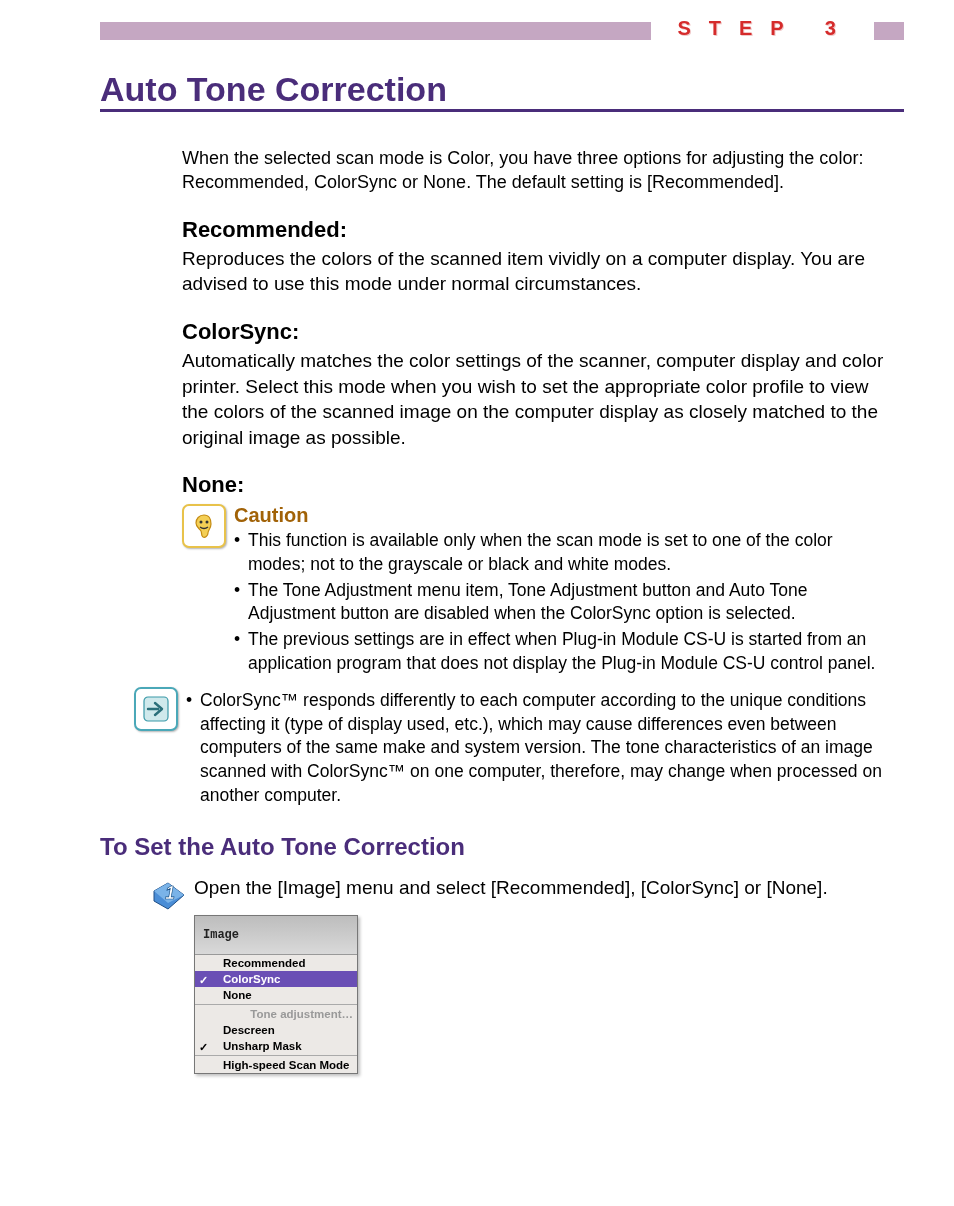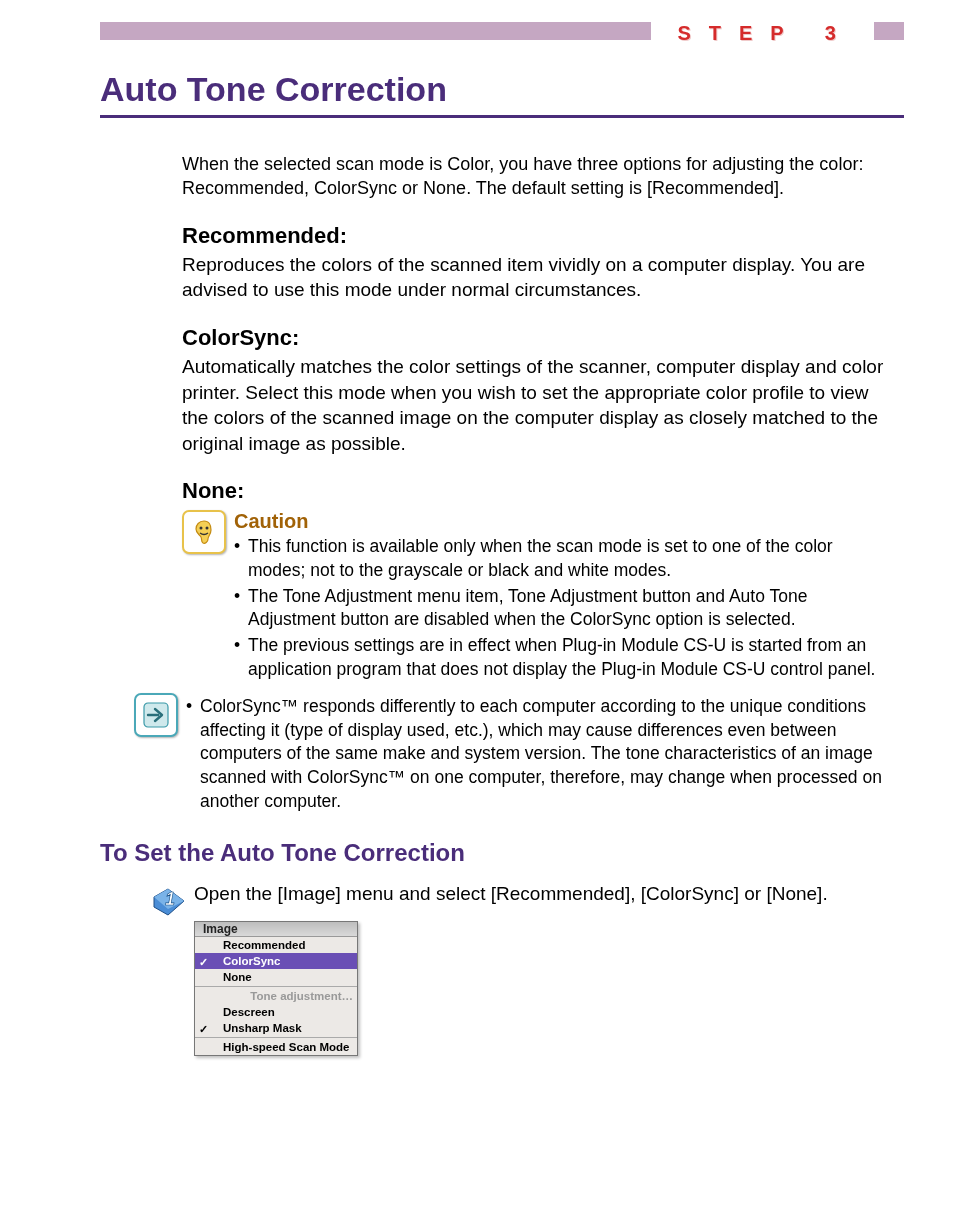--- a/index.html
+++ b/index.html
@@ -16,21 +16,21 @@
     display: flex;
     align-items: center;
     height: 22px;
     margin-left: 50px;
   }
   .step-bar .seg-lt { flex: 1; height: 18px; background: #c5a7c2; }
   .step-bar .seg-spacer { width: 6px; }
   .step-bar .label-area {
     height: 18px;
     display: flex;
-    align-items: flex-start;
+    align-items: flex-end;
     justify-content: center;
     padding: 0 20px;
   }
   .step-label {
     font-family: Arial, sans-serif;
     font-weight: 900;
     font-size: 20px;
     letter-spacing: 18px;
     color: #d52b2b;
     text-shadow: 1px 1px 0 #f0caca;
@@ -39,21 +39,20 @@
   .step-bar .seg-rt { width: 30px; height: 18px; background: #c5a7c2; }
 
   
   .page-title {
     font-family: Arial, sans-serif;
     font-weight: 900;
     font-size: 34px;
     color: #4a2d7a;
     margin-top: 28px;
     margin-left: 50px;
-    padding-bottom: 6px;
     border-bottom: 3px solid #4a2d7a;
   }
 
   .content { margin-left: 132px; margin-right: 16px; margin-top: 34px; }
 
   .intro {
     font-size: 18px;
     line-height: 1.35;
     margin-bottom: 22px;
     font-stretch: condensed;
@@ -116,24 +115,25 @@
     margin-top: 14px;
     width: 164px;
     font-family: "Lucida Grande", "Helvetica", sans-serif;
     font-size: 12px;
     box-shadow: 2px 2px 3px rgba(0,0,0,.25);
     border: 1px solid #777;
     background: #ece9e6;
   }
   .menu-title {
     background: linear-gradient(#bdbdbd,#d9d9d9);
-    padding: 0 8px;
+    padding: 12px 8px;
     font-weight: 700;
     color:#222;
     border-bottom:1px solid #999;
+    font-family:Liberation Mono, monospace;
   }
   .menu-item {
     padding: 2px 4px 2px 28px;
     position: relative;
     border-bottom: 0;
     color:#000;
     font-weight:700;
     font-size:11.5px;
   }
   .menu-item.sel { background:#6a4fb5; color:#fff; }

